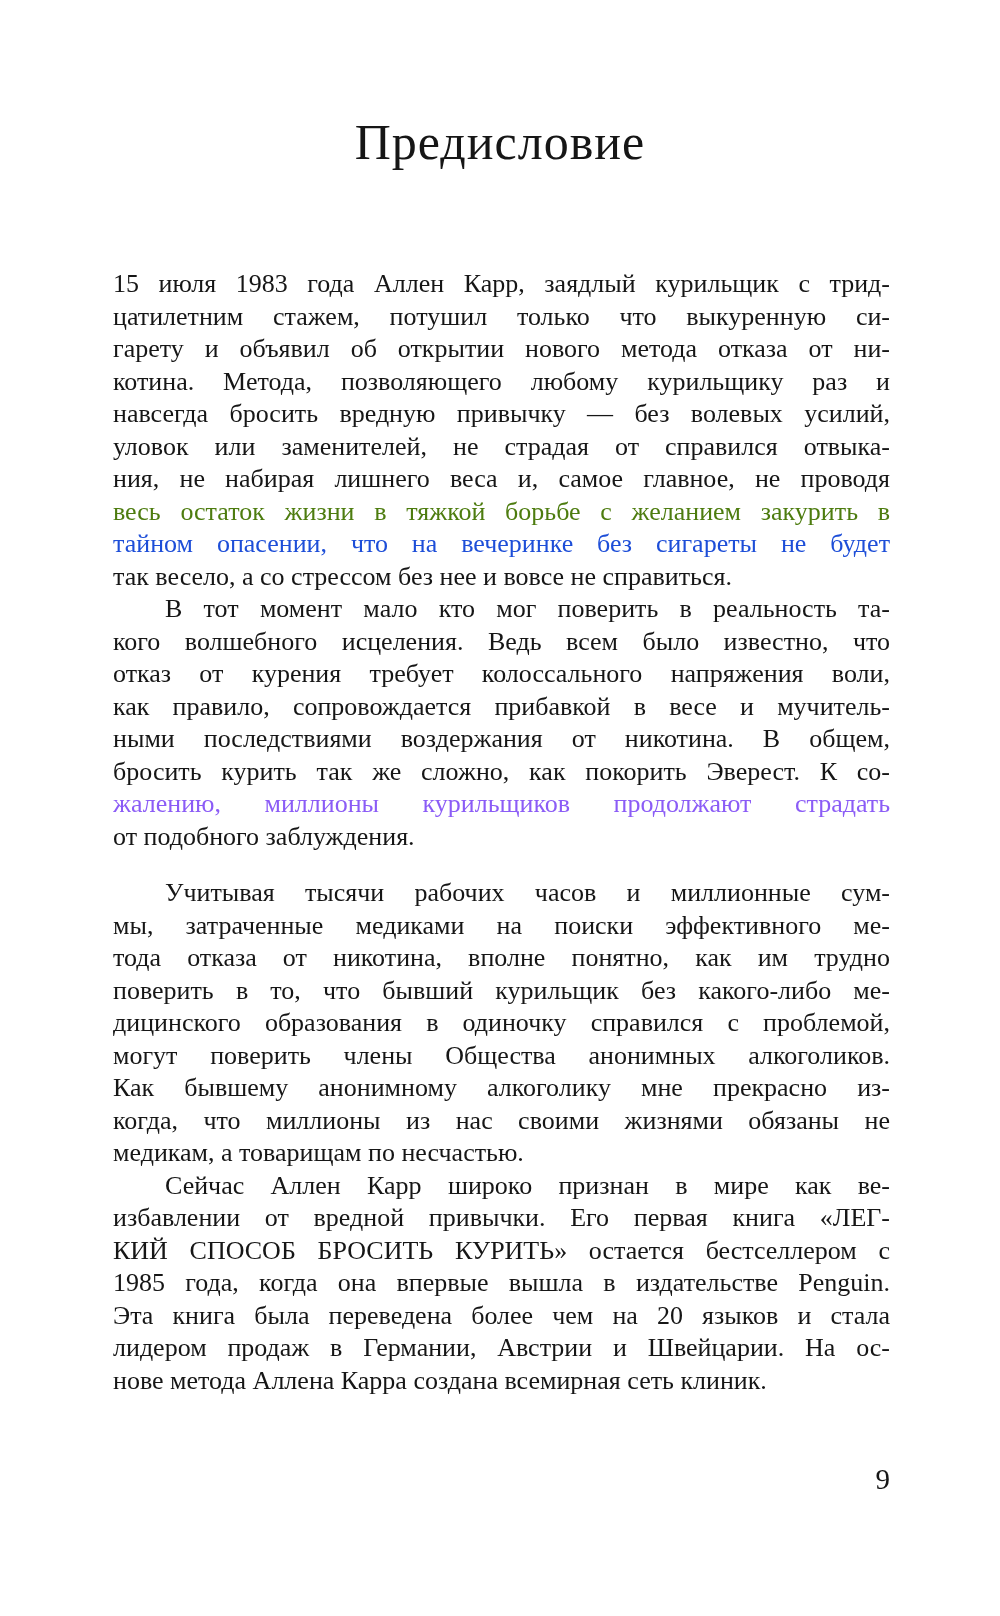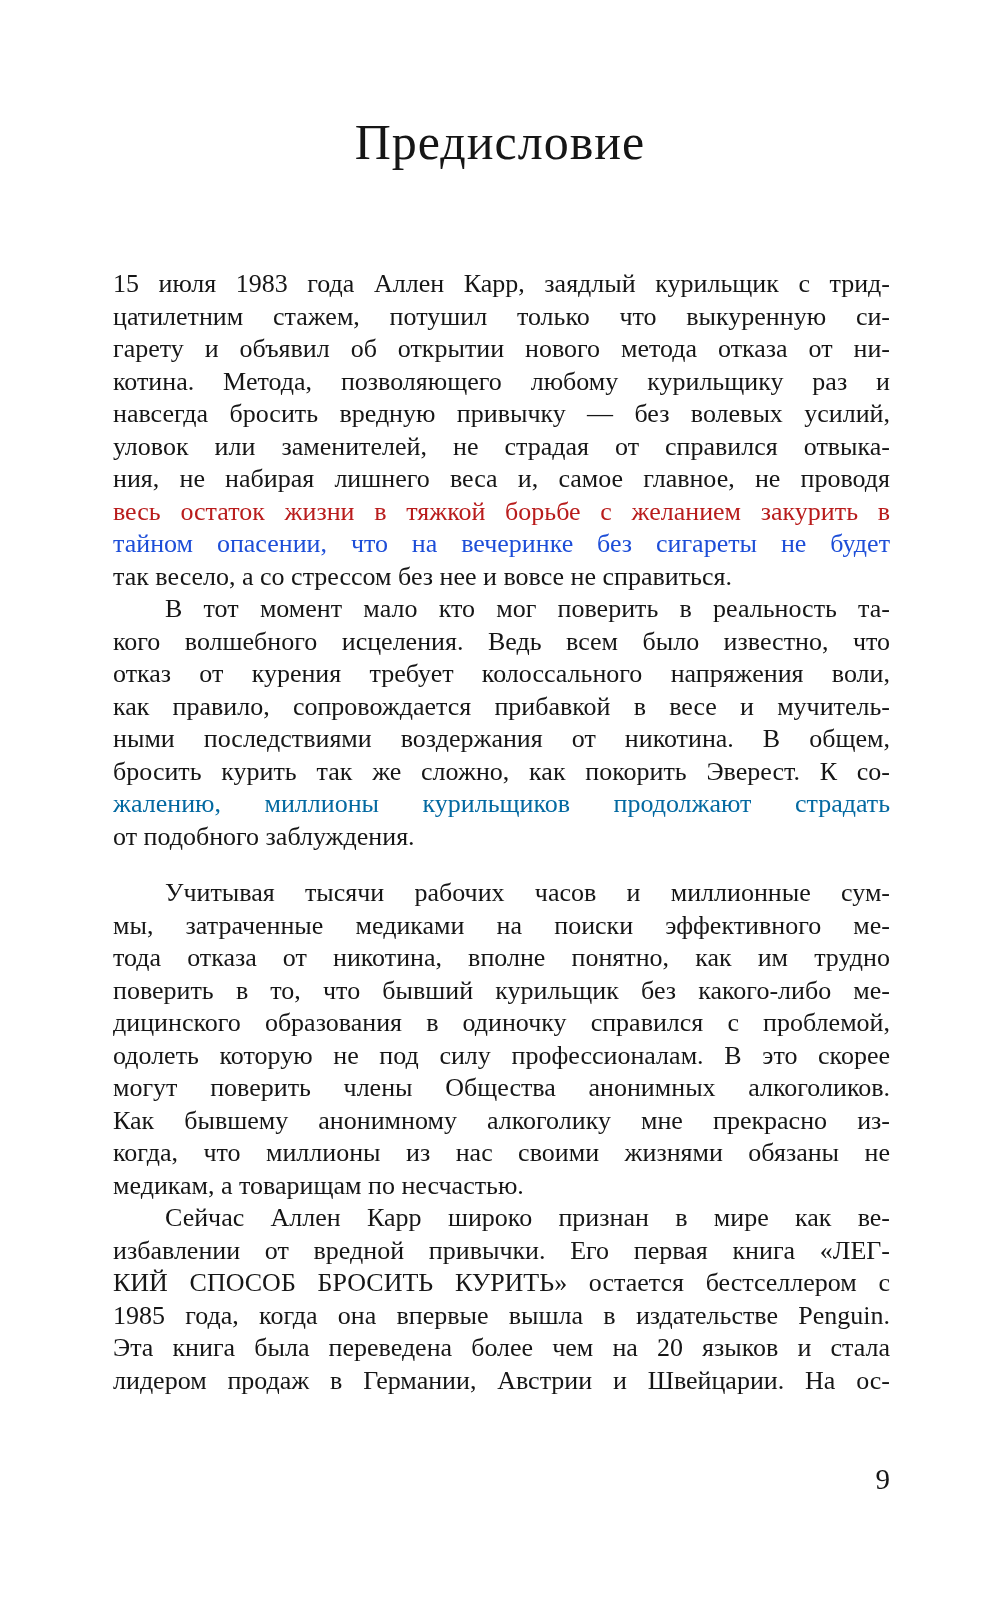--- a/index.html
+++ b/index.html
@@ -76,50 +76,50 @@
 
   <div class="body-text" id="paragraphs">
       <div class="para">
         <div class="line" style="color: rgb(22, 22, 22);">15 июля 1983 года Аллен Карр, заядлый курильщик с трид-</div>
         <div class="line" style="color: rgb(22, 22, 22);">цатилетним стажем, потушил только что выкуренную си-</div>
         <div class="line" style="color: rgb(22, 22, 22);">гарету и объявил об открытии нового метода отказа от ни-</div>
         <div class="line" style="color: rgb(22, 22, 22);">котина. Метода, позволяющего любому курильщику раз и</div>
         <div class="line" style="color: rgb(22, 22, 22);">навсегда бросить вредную привычку — без волевых усилий,</div>
         <div class="line" style="color: rgb(22, 22, 22);">уловок или заменителей, не страдая от справился отвыка-</div>
         <div class="line" style="color: rgb(22, 22, 22);">ния, не набирая лишнего веса и, самое главное, не проводя</div>
-        <div class="line" style="color: #b91c1c;">весь остаток жизни в тяжкой борьбе с желанием закурить в</div>
+        <div class="line" style="color: #4d7c0f;">весь остаток жизни в тяжкой борьбе с желанием закурить в</div>
         <div class="line" style="color: #1d4ed8;">тайном опасении, что на вечеринке без сигареты не будет</div>
         <div class="line last" style="color: rgb(22, 22, 22);">так весело, а со стрессом без нее и вовсе не справиться.</div>
       </div>
       <div class="para indented">
         <div class="line" style="color: rgb(22, 22, 22);">В тот момент мало кто мог поверить в реальность та-</div>
         <div class="line" style="color: rgb(22, 22, 22);">кого волшебного исцеления. Ведь всем было известно, что</div>
         <div class="line" style="color: rgb(22, 22, 22);">отказ от курения требует колоссального напряжения воли,</div>
         <div class="line" style="color: rgb(22, 22, 22);">как правило, сопровождается прибавкой в весе и мучитель-</div>
         <div class="line" style="color: rgb(22, 22, 22);">ными последствиями воздержания от никотина. В общем,</div>
         <div class="line" style="color: rgb(22, 22, 22);">бросить курить так же сложно, как покорить Эверест. К со-</div>
-        <div class="line" style="color: #0369a1;">жалению, миллионы курильщиков продолжают страдать</div>
+        <div class="line" style="color: #8b5cf6;">жалению, миллионы курильщиков продолжают страдать</div>
         <div class="line last" style="color: rgb(22, 22, 22);">от подобного заблуждения.</div>
       </div>
       <div class="para indented">
         <div class="line" style="color: rgb(22, 22, 22); margin-top: 24px;">Учитывая тысячи рабочих часов и миллионные сум-</div>
         <div class="line" style="color: rgb(22, 22, 22);">мы, затраченные медиками на поиски эффективного ме-</div>
         <div class="line" style="color: rgb(22, 22, 22);">тода отказа от никотина, вполне понятно, как им трудно</div>
         <div class="line" style="color: rgb(22, 22, 22);">поверить в то, что бывший курильщик без какого-либо ме-</div>
         <div class="line" style="color: rgb(22, 22, 22);">дицинского образования в одиночку справился с проблемой,</div>
-        <div class="line" style="color: rgb(22, 22, 22);">одолеть которую не под силу профессионалам. В это скорее</div>
         <div class="line" style="color: rgb(22, 22, 22);">могут поверить члены Общества анонимных алкоголиков.</div>
         <div class="line" style="color: rgb(22, 22, 22);">Как бывшему анонимному алкоголику мне прекрасно из-</div>
         <div class="line" style="color: rgb(22, 22, 22);">когда, что миллионы из нас своими жизнями обязаны не</div>
         <div class="line last" style="color: rgb(22, 22, 22);">медикам, а товарищам по несчастью.</div>
       </div>
       <div class="para indented">
         <div class="line" style="color: rgb(22, 22, 22);">Сейчас Аллен Карр широко признан в мире как ве-</div>
         <div class="line" style="color: rgb(22, 22, 22);">избавлении от вредной привычки. Его первая книга «ЛЕГ-</div>
         <div class="line" style="color: rgb(22, 22, 22);">КИЙ СПОСОБ БРОСИТЬ КУРИТЬ» остается бестселлером с</div>
         <div class="line" style="color: rgb(22, 22, 22);">1985 года, когда она впервые вышла в издательстве Penguin.</div>
         <div class="line" style="color: rgb(22, 22, 22);">Эта книга была переведена более чем на 20 языков и стала</div>
         <div class="line" style="color: rgb(22, 22, 22);">лидером продаж в Германии, Австрии и Швейцарии. На ос-</div>
+        <div class="line last" style="color: rgb(22, 22, 22);">нове метода Аллена Карра создана всемирная сеть клиник.</div>
       </div>
     </div>
 
   <div class="page-number">9</div>
 </div>
 
 </body></html>

